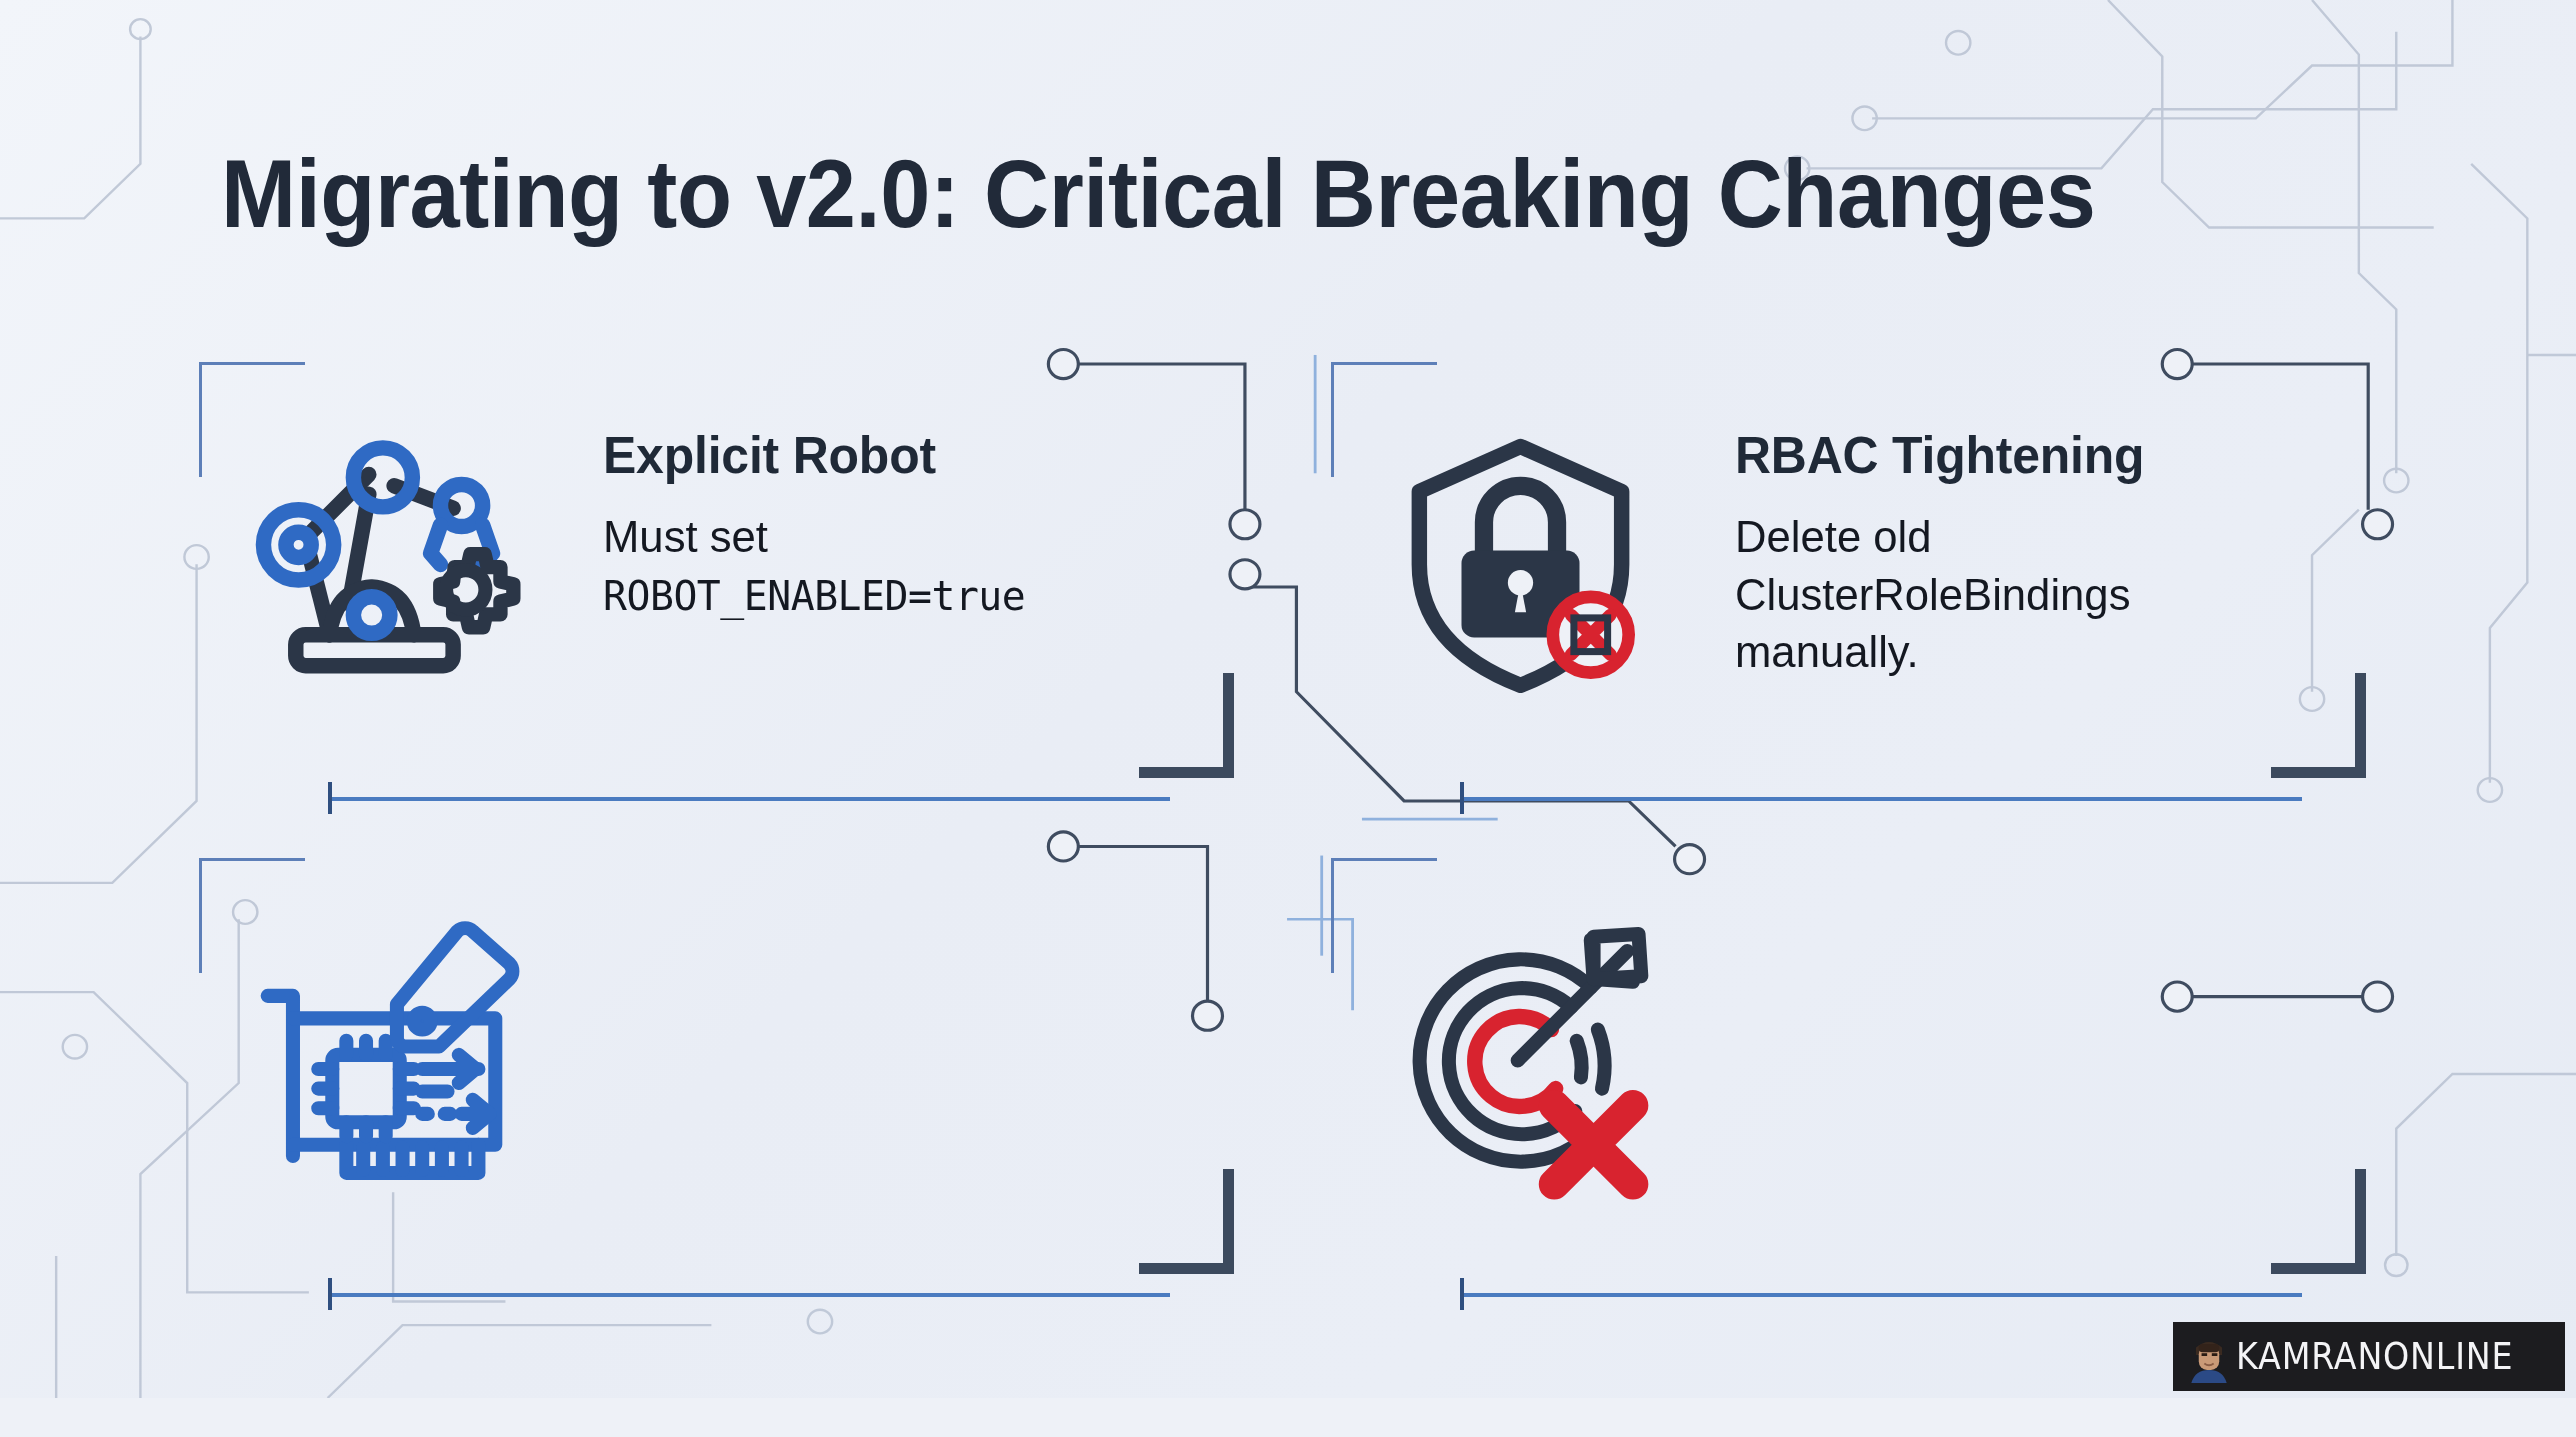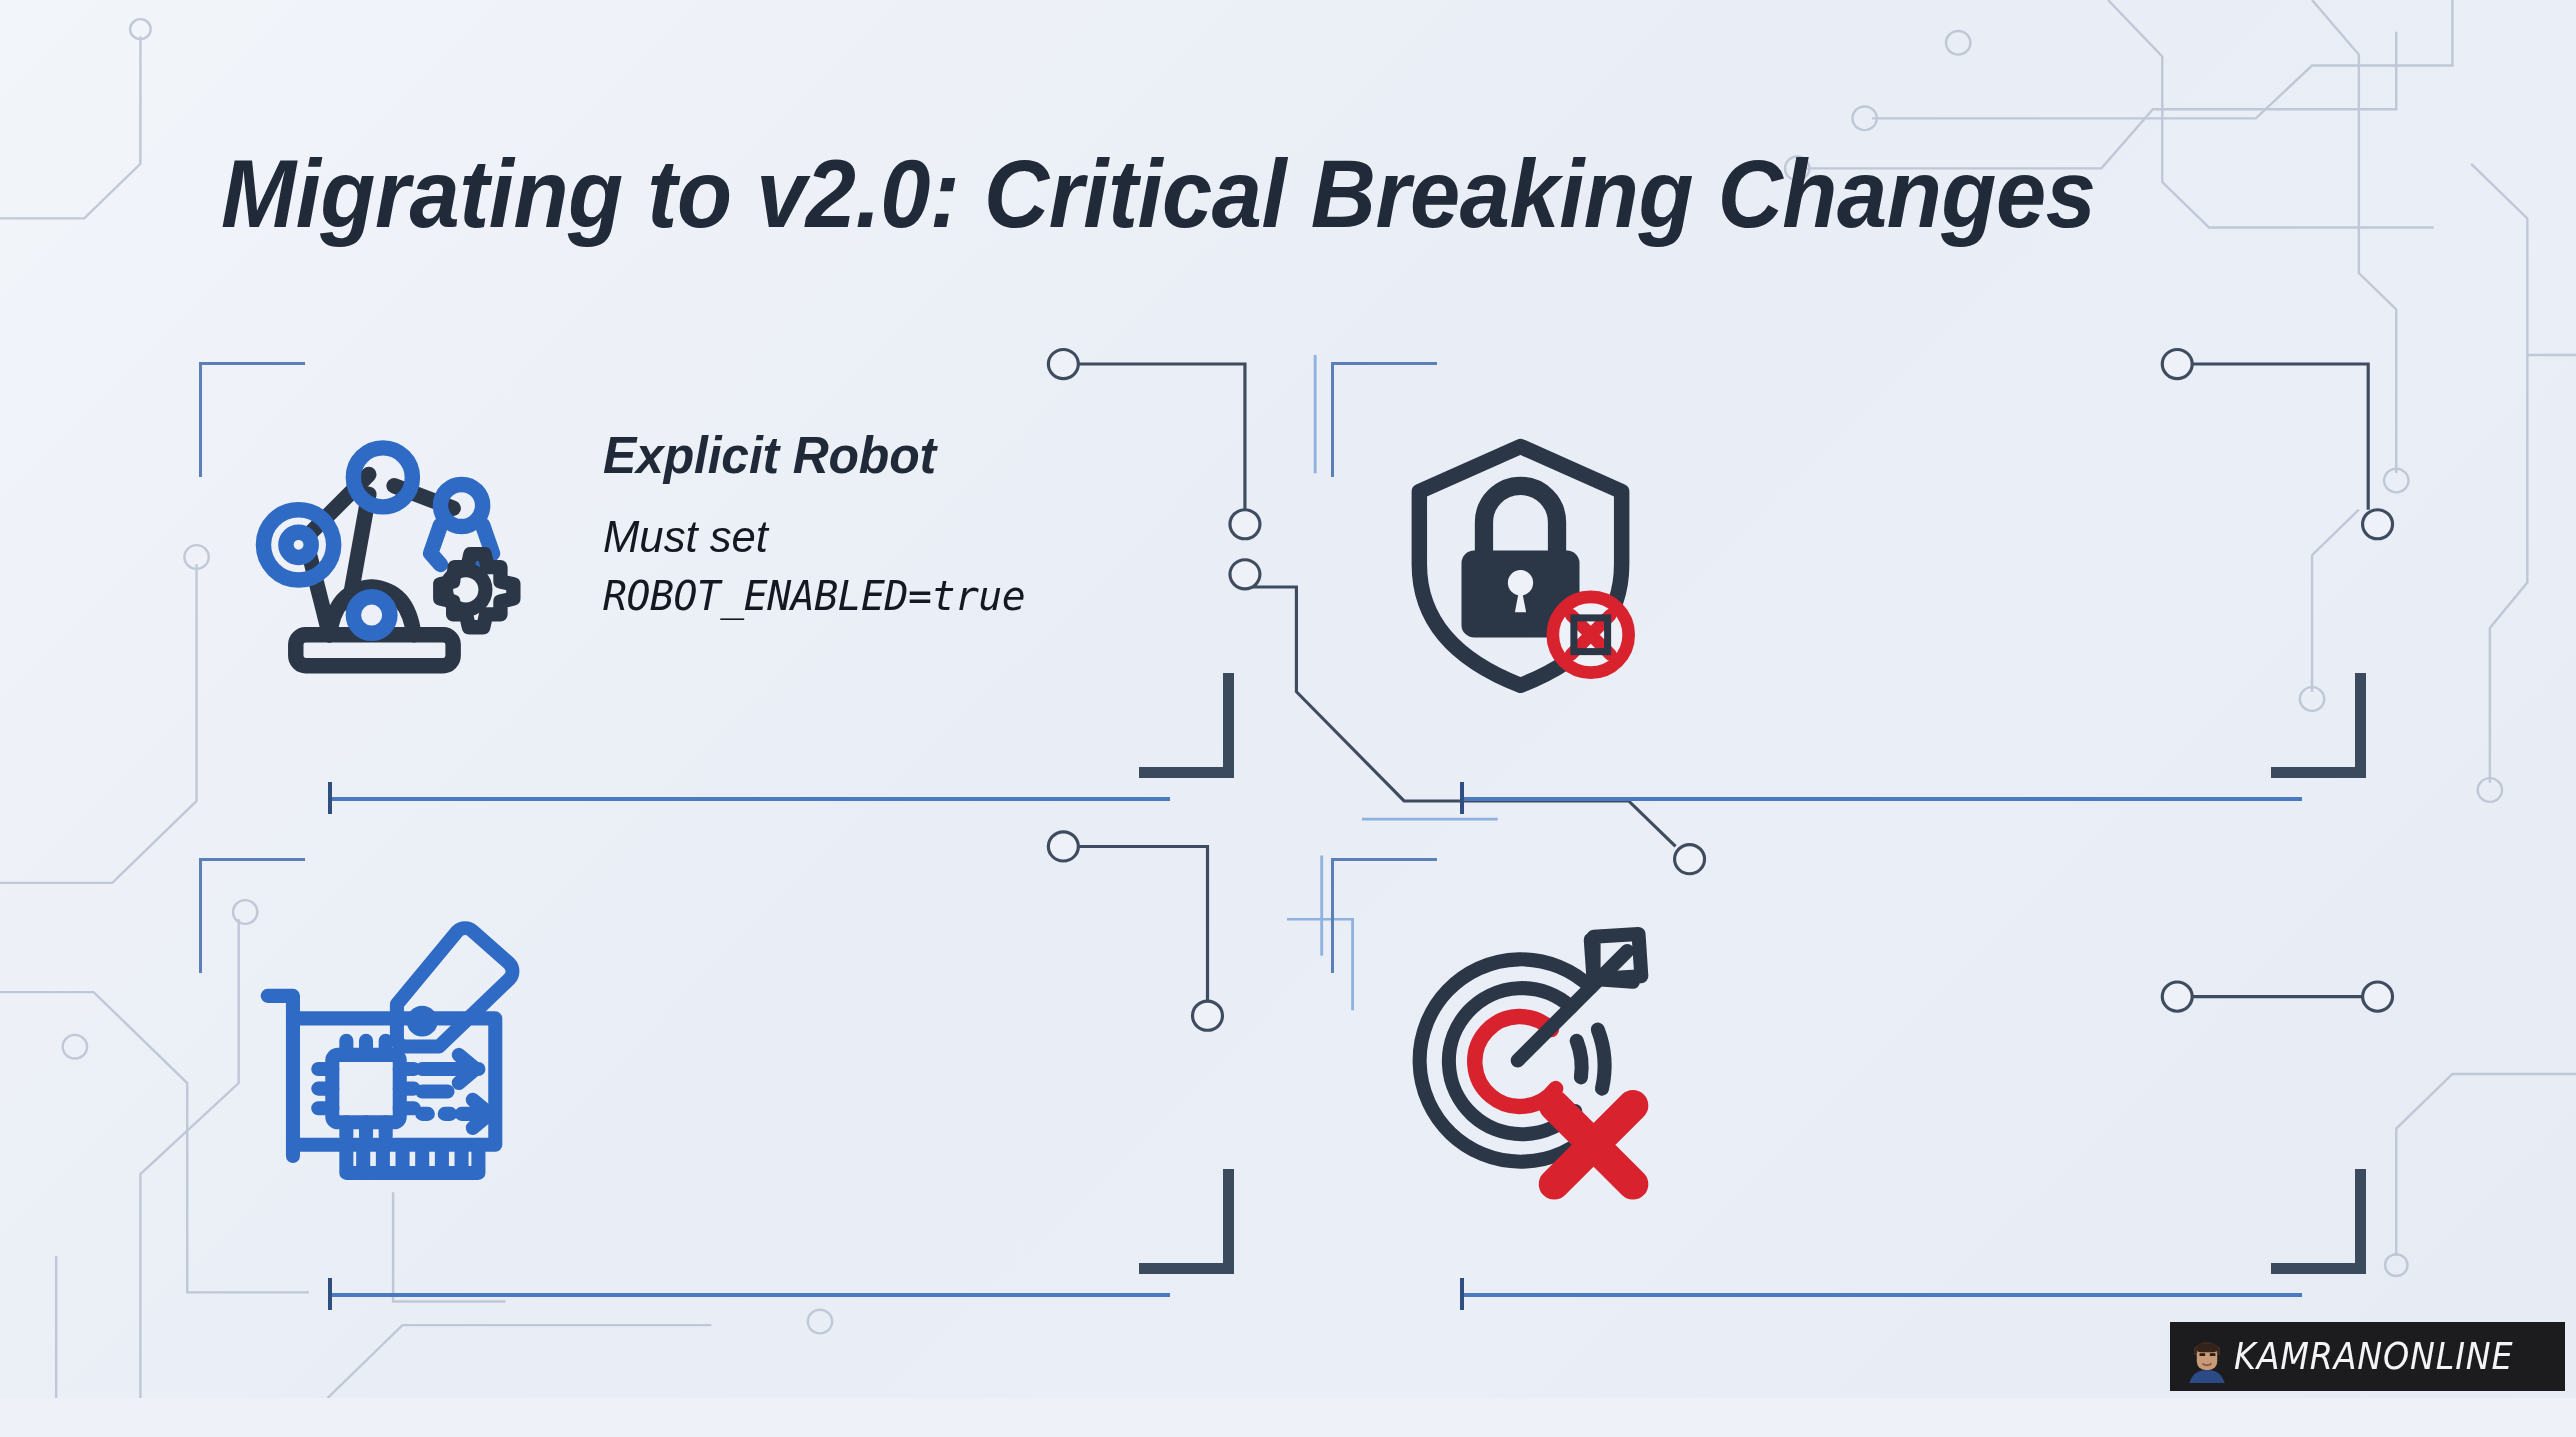--- a/index.html
+++ b/index.html
@@ -10,21 +10,20 @@
   }
   body {
     font-family: "Liberation Sans", sans-serif;
   }
   #slide {
     position: relative;
     width: 2576px;
     height: 1398px;
     overflow: hidden;
     background: linear-gradient(135deg, #f2f5fa 0%, #e9edf5 45%, #eaeef6 70%, #e6ebf4 100%);
-    font-style: italic;
   }
   
   .bg-circuit {
     position: absolute;
     inset: 0;
     width: 100%;
     height: 100%;
     pointer-events: none;
   }
   
@@ -293,20 +292,24 @@
           <path d="M74 92 L74 70 a26 26 0 0 1 52 0 L126 92" fill="none" stroke="#2b3647" stroke-width="13"></path>
           <rect x="58" y="90" width="84" height="62" rx="9" fill="#2b3647"></rect>
           <circle cx="100" cy="113" r="9" fill="#eef1f7"></circle>
           <path d="M100 113 L96 134 L104 134 Z" fill="#eef1f7"></path>
           <g transform="translate(128,128)">
             <circle cx="22" cy="22" r="27" fill="#eef1f7" stroke="#d8232f" stroke-width="9"></circle>
             <path d="M8 8 L36 36 M36 8 L8 36" stroke="#d8232f" stroke-width="9" stroke-linecap="round"></path>
             <rect x="10" y="10" width="24" height="24" fill="none" stroke="#2b3647" stroke-width="5"></rect>
           </g>
         </svg>
+      </div>
+      <div class="text-wrap">
+        <div class="card-title">RBAC Tightening</div>
+        <div class="card-body">Delete old ClusterRoleBindings manually.</div>
       </div>
     </div>
   </div>
 
   <div class="quad q3">
     <div class="bracket-tl"></div>
     <div class="bracket-br"></div>
     <div class="rule"></div>
     <div class="card-inner">
       <div class="icon-wrap">

